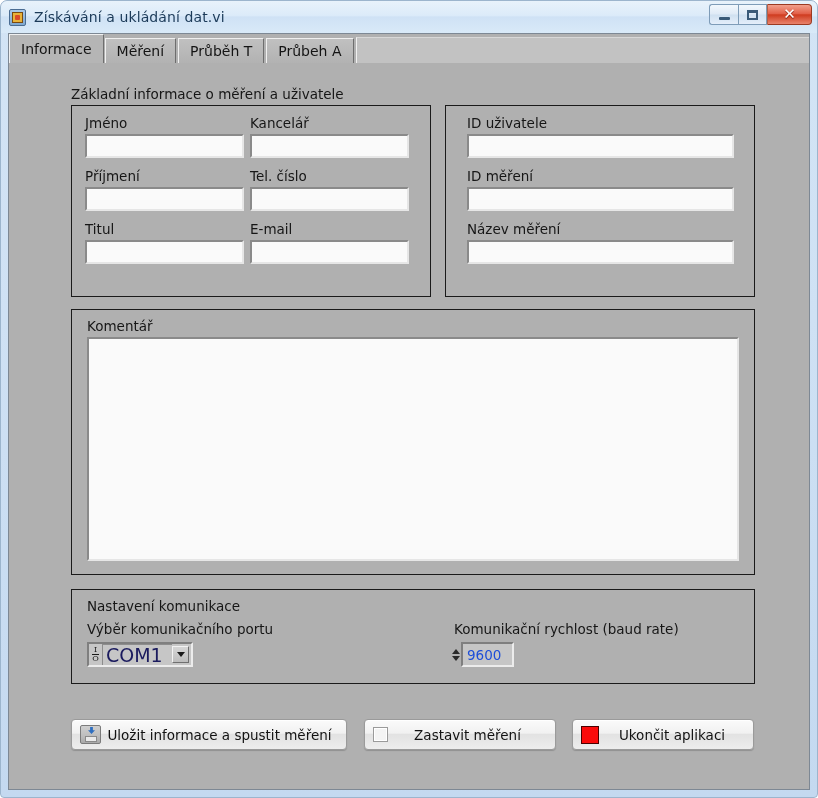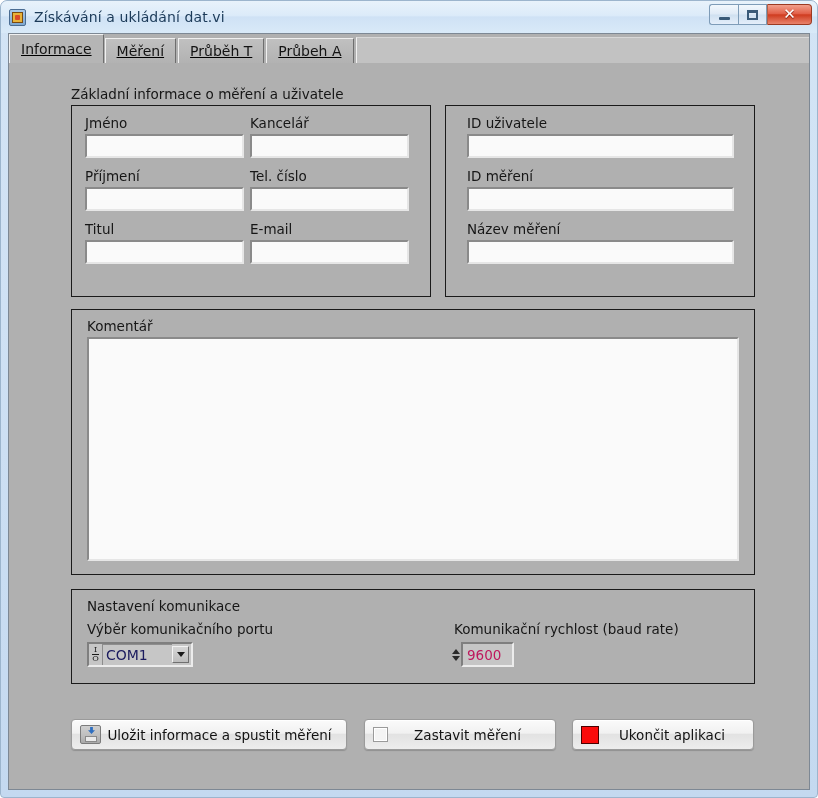--- a/index.html
+++ b/index.html
@@ -135,21 +135,20 @@
   
   .tabstrip {
     position: absolute;
     left: 0; top: 0;
     width: 100%;
     height: 29px;
     display: flex;
     align-items: flex-end;
     background: #b0b0b0;
     box-sizing: border-box;
-    text-decoration: underline;
   }
   .tab {
     height: 25px;
     box-sizing: border-box;
     padding: 0 11px;
     display: flex;
     align-items: center;
     font-size: 14px;
     color: #141414;
     background: linear-gradient(to bottom, #c0c0c0 0%, #b2b2b2 100%);
@@ -253,21 +252,21 @@
     font-family: "DejaVu Serif", serif;
     flex: none;
   }
   .ring-glyph span { display: block; text-align: center; }
   .ring-glyph .top { border-bottom: 1px solid #1a1a1a; padding: 0 1px; }
   .ring-value {
     flex: 1;
     display: flex;
     align-items: center;
     padding-left: 3px;
-    font-size: 14px;
+    font-size: 19px;
     color: #1b1b5e;
     background: #c6c6c6;
     border-left: 1px solid #8d8d8d;
     border-top: 1px solid #8d8d8d;
   }
   .ring-arrow {
     width: 17px;
     margin: 2px 2px 2px 0;
     box-sizing: border-box;
     background: linear-gradient(to bottom, #d6d6d6, #bdbdbd);
@@ -316,21 +315,21 @@
     box-sizing: border-box;
     background: #c6c6c6;
     border-top: 2px solid #7f7f7f;
     border-left: 2px solid #7f7f7f;
     border-right: 2px solid #ececec;
     border-bottom: 2px solid #ececec;
     display: flex;
     align-items: center;
     padding-left: 4px;
     font-size: 13.5px;
-    color: #be185d;
+    color: #1d4ed8;
   }
 
   
   .btn {
     position: absolute;
     box-sizing: border-box;
     display: flex;
     align-items: center;
     background: linear-gradient(to bottom, #fbfbfb 0%, #f1f1f1 45%, #e2e2e2 50%, #ededed 100%);
     border: 1px solid #9a9a9a;

